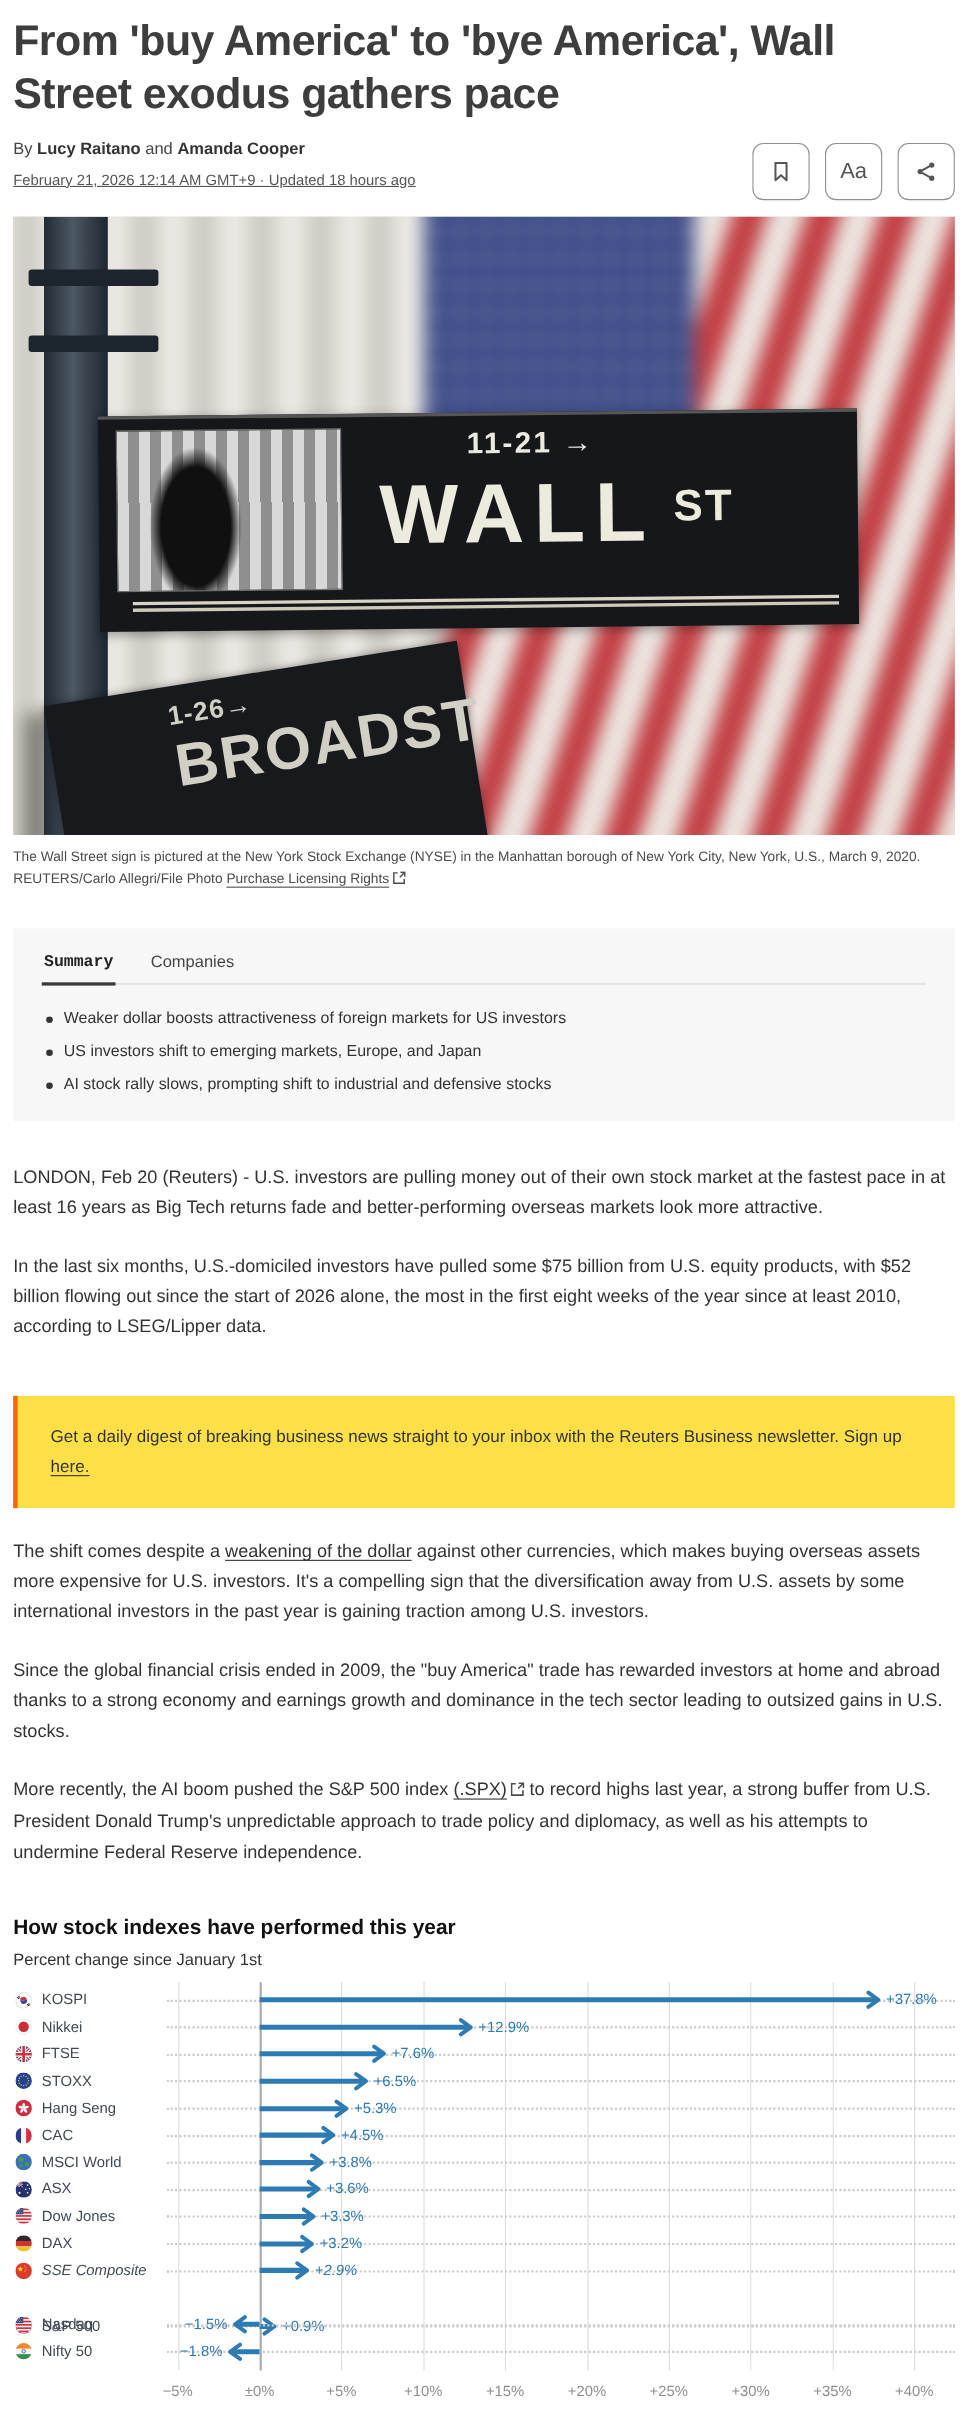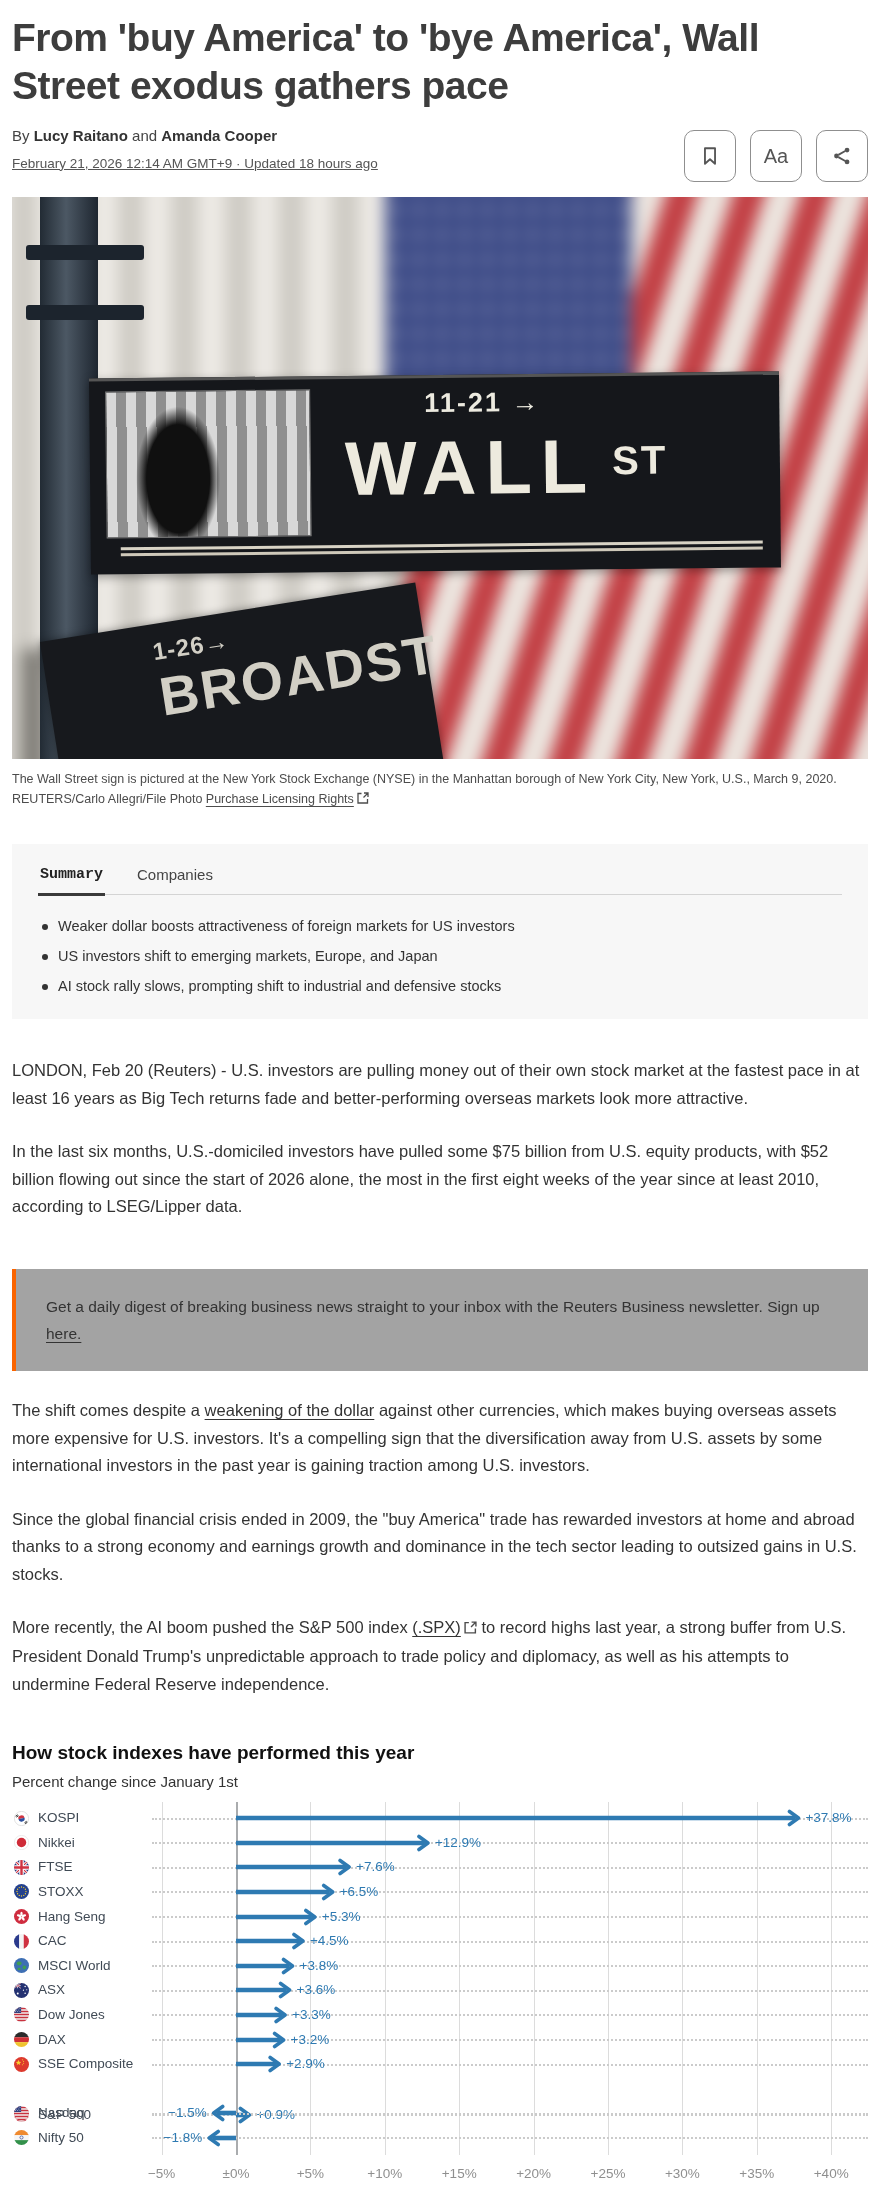--- a/index.html
+++ b/index.html
@@ -98,21 +98,21 @@
   .bullets { list-style:none; margin:16px 0 4px 2px; }
   .bullets li { font-size:14.5px; color:#333; padding:7px 0 7px 18px; position:relative; }
   .bullets li::before { content:""; position:absolute; left:2px; top:13px; width:6px; height:6px;
     border-radius:50%; background:#333; }
 
   
   .article-body p { font-size:16.5px; line-height:1.67; color:#333; margin-top:26px; max-width:856px; }
   .article-body p.first { margin-top:38px; }
 
   .newsletter {
-    margin-top:48px; background:#a3a3a3; border-left:4px solid #fa6400;
+    margin-top:48px; background:#fde047; border-left:4px solid #fa6400;
     padding:24px 30px; font-size:15.5px; line-height:1.75; color:#333;
   }
 
   
   .chart-section { margin-top:44px; }
   .chart-title { font-size:19px; font-weight:700; color:#111; }
   .chart-subtitle { font-size:15px; color:#333; margin-top:9px; }
   .chart { position:relative; margin-top:16px; height:382px; }
   .gline { position:absolute; width:1px; background:#dcdcdc; top:-4px; height:353px; }
   .gline.zero { width:2px; background:#aaacae; }
@@ -454,21 +454,21 @@
               </g>
             </svg></span>
           <span class="cname">DAX</span>
           <span class="leader"></span>
           <svg class="arrow" width="856" height="18">
             <line x1="224" y1="9" x2="268.616" y2="9" stroke="#2e7ab2" stroke-width="4.6"></line>
             <polyline points="262.616,2.5 271.616,9 262.616,15.5" fill="none" stroke="#2e7ab2" stroke-width="3.6" stroke-linecap="round" stroke-linejoin="round"></polyline>
           </svg>
           <span class="cval" style="left:278.616px">+3.2%</span>
         </div>
-        <div class="crow" style="top: 246px;">
+        <div class="crow" style="top: 246px; font-style: italic;">
           <span class="flag"><svg width="15" height="15" viewBox="0 0 20 20">
               <circle cx="10" cy="10" r="10" fill="#dd3a2e"></circle>
               <path fill="#f8d12e" d="M6 3.8l1 2.5 2.7.2-2.1 1.7.7 2.6L6 9.4 3.7 10.8l.7-2.6-2.1-1.7 2.7-.2z"></path>
               <g fill="#f8d12e">
                 <circle cx="11.2" cy="3.8" r=".7"></circle>
                 <circle cx="12.8" cy="5.8" r=".7"></circle>
                 <circle cx="12.8" cy="8.3" r=".7"></circle>
                 <circle cx="11.2" cy="10.2" r=".7"></circle>
               </g>
             </svg></span>

